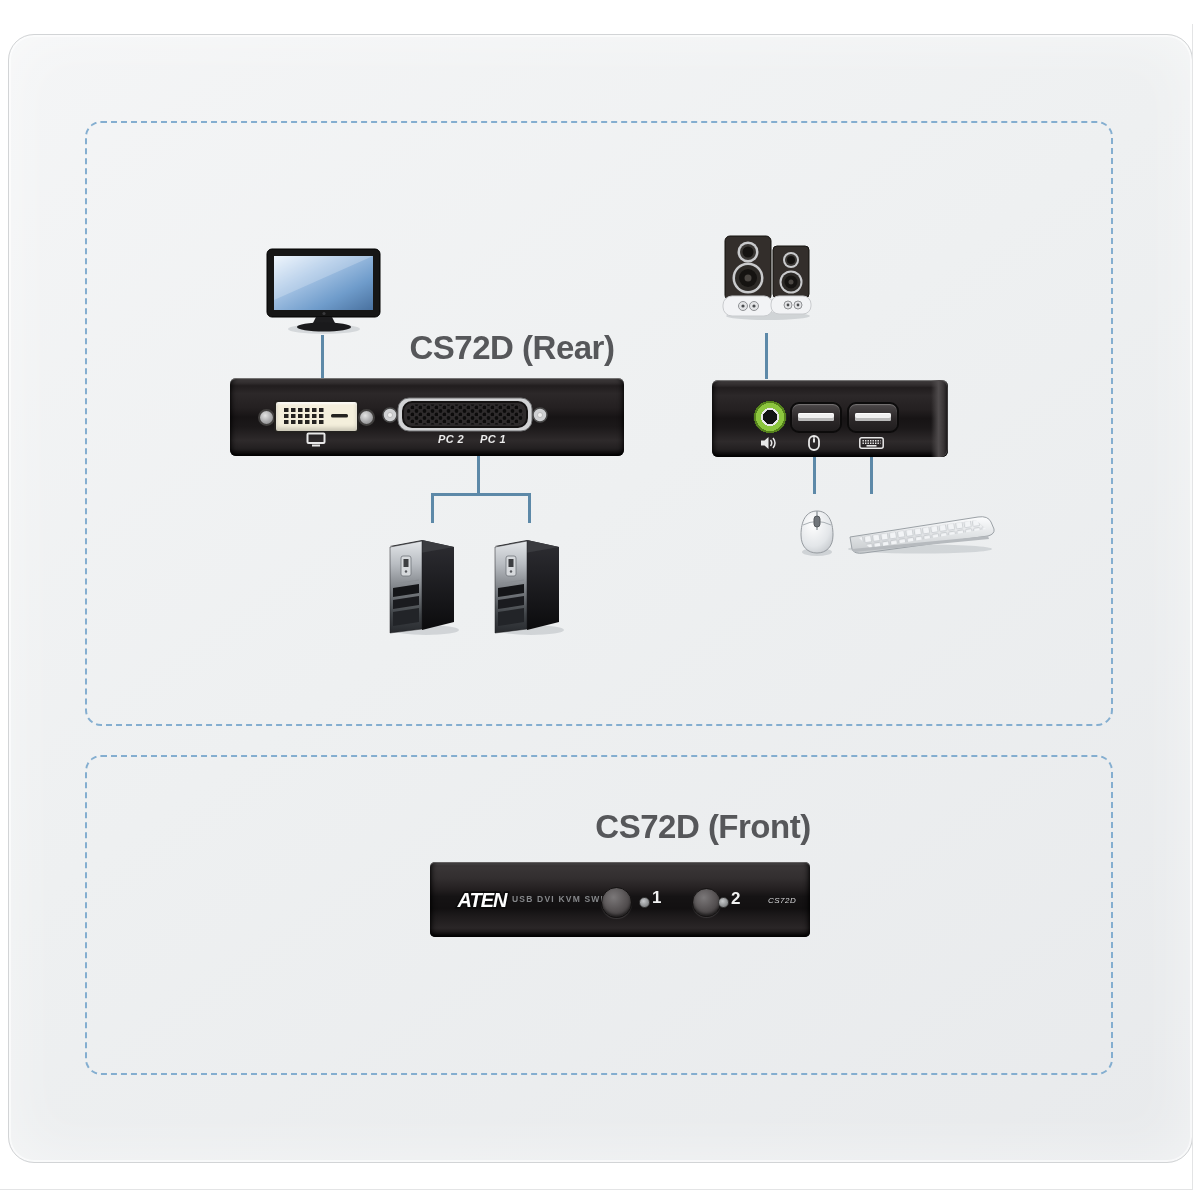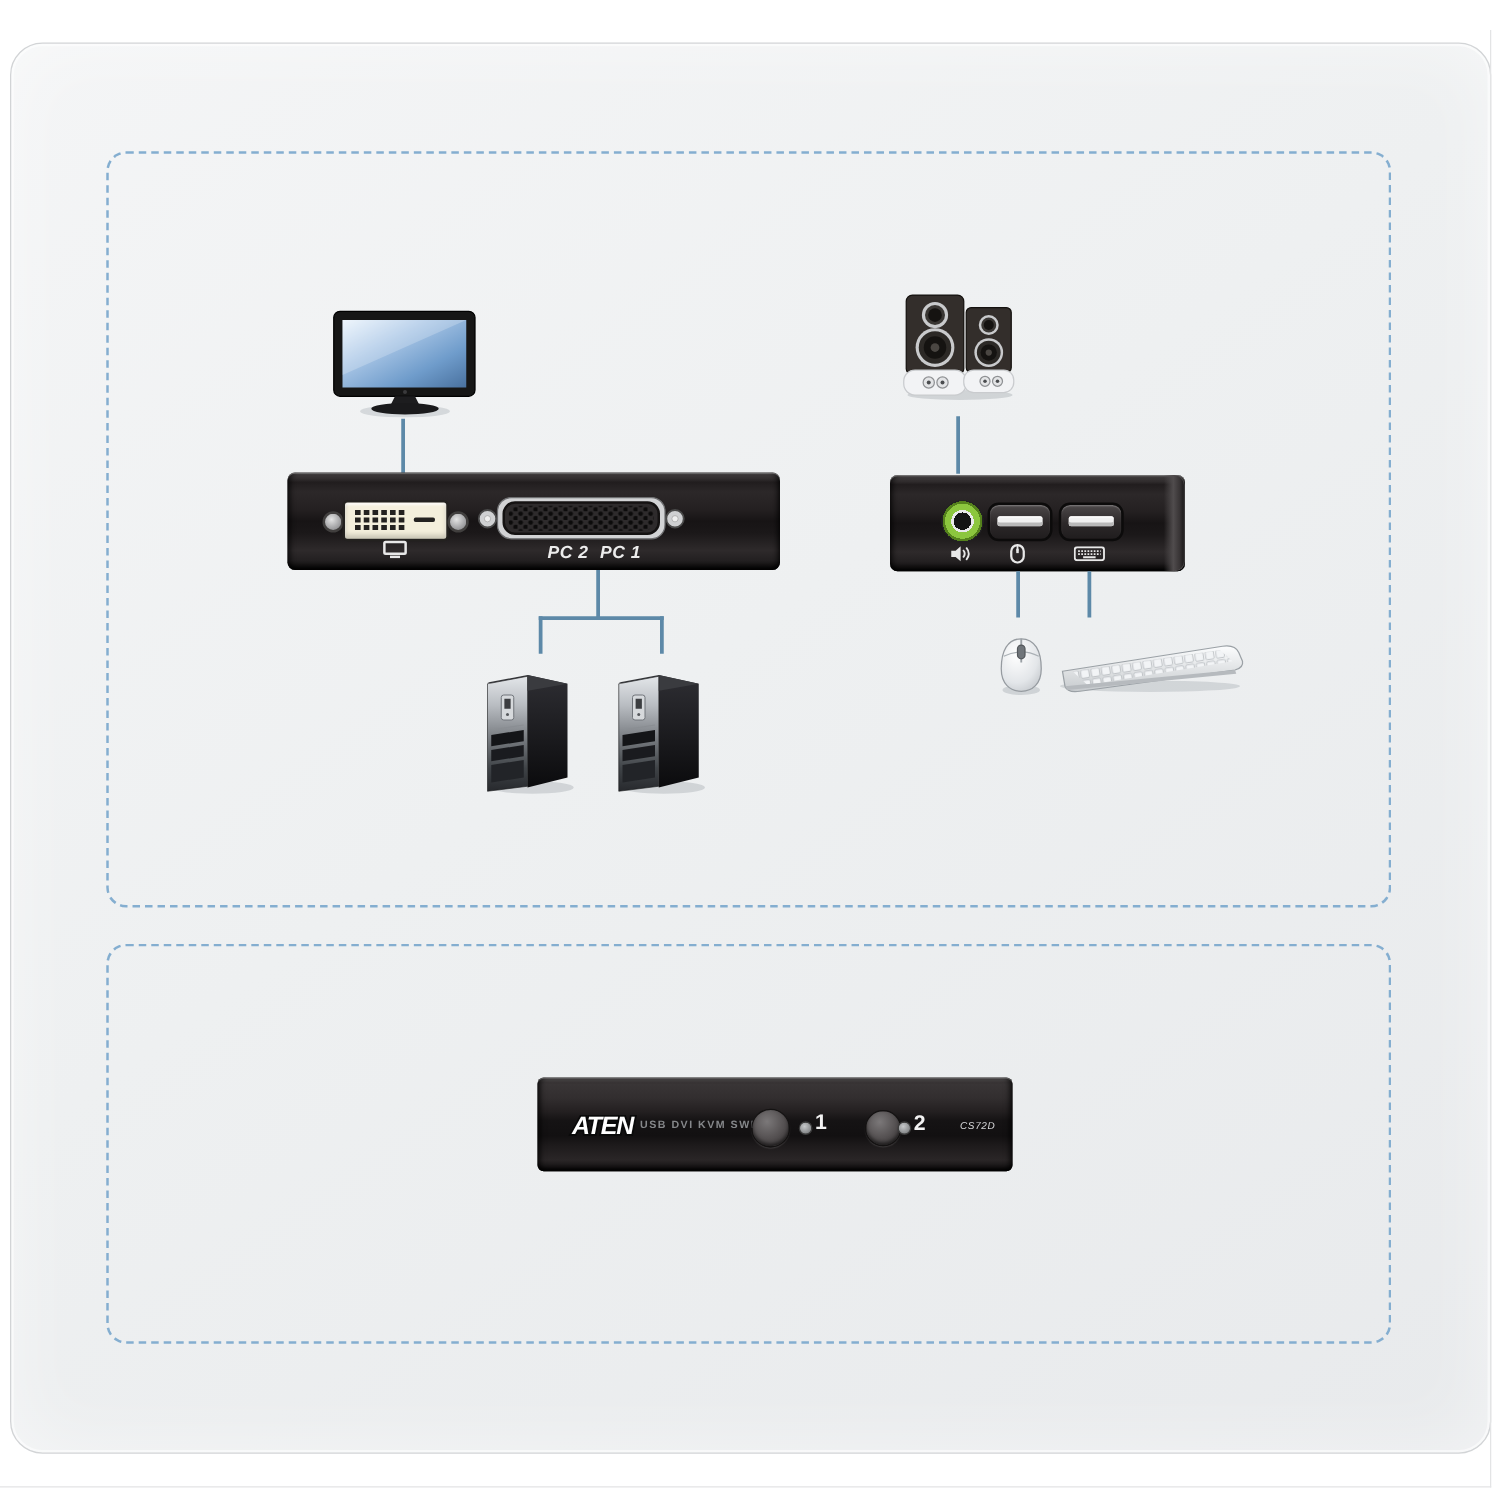--- a/index.html
+++ b/index.html
@@ -45,21 +45,21 @@
   .usb-port{width:48px;height:27px;border-radius:9px;border:2px solid #0c0b0b;
     background:linear-gradient(180deg,#4c4849 0%,#2c2829 55%,#201d1e 100%);
     box-shadow:inset 0 1px 1px rgba(255,255,255,.25);}
   .usb-port .slot{position:absolute;left:6px;right:6px;top:9px;height:8px;background:#f0f0f0;
     border-radius:2px;box-shadow:inset 0 -3px 0 #b9b9b9, inset 0 1px 1px #ffffff;}
   
   #audio-jack{left:41px;top:20px;width:34px;height:34px;border-radius:50%;
     background:radial-gradient(circle at 50% 50%, #141414 0 7px, #e9e9e9 7px 9px,
                #8cc63e 9px 14px, #55821c 14px 16px, #222 16px 17px, rgba(0,0,0,0) 17px);}
   
-  .port-label{font-size:14px;font-weight:700;font-style:italic;color:#ececec;letter-spacing:.4px;}
+  .port-label{font-size:11px;font-weight:700;font-style:italic;color:#ececec;letter-spacing:.4px;}
   
   #front-device{left:430px;top:862px;width:380px;height:75px;border-radius:5px;
     background:linear-gradient(180deg,#636061 0%,#3a3637 5%,#322e2f 22%,#242021 36%,
                #151314 46%,#121011 62%,#1d1a1b 72%,#2a2627 88%,#0b0a0a 100%);
     box-shadow:inset 0 1px 0 rgba(255,255,255,.22), inset 0 -2px 3px rgba(0,0,0,.8),
                inset 3px 0 4px rgba(0,0,0,.5), inset -3px 0 4px rgba(0,0,0,.5);}
   #panel-label{left:82px;top:32px;font-size:8.5px;font-weight:700;color:#85878a;letter-spacing:1.2px;}
   .push-button{border-radius:50%;border:1px solid #141212;
     background:radial-gradient(circle at 40% 32%,#7b7879 0%,#5a5657 45%,#413d3e 80%,#332f30 100%);
     box-shadow:0 1px 1px rgba(255,255,255,.12), inset 0 -2px 3px rgba(0,0,0,.55);}
@@ -114,20 +114,21 @@
       </pattern>
     </defs>
   </svg>
 
   <div class="abs" id="card"></div>
   <div class="abs" id="edge-right"></div>
   <div class="abs" id="edge-bottom"></div>
 
   <div class="abs dashed-box" id="rear-box"></div>
 
+  <div class="abs section-title" id="rear-title">CS72D (Rear)</div>
 
   <svg class="abs" style="left:265px;top:248px" width="118" height="86" viewBox="0 0 118 86">
     <ellipse cx="59" cy="81" rx="36" ry="5" fill="rgba(90,100,110,.18)"></ellipse>
     <rect x="2" y="1" width="113" height="68" rx="5" fill="#161616" stroke="#000"></rect>
     <rect x="9" y="8" width="99" height="54" fill="url(#scr)"></rect>
     <path d="M9,8 L108,8 L9,52 Z" fill="rgba(255,255,255,.22)"></path>
     <circle cx="59" cy="65.5" r="1.6" fill="#3a3a3c"></circle>
     <path d="M51,69 h16 l4,8 h-24 z" fill="#1d1d1f"></path>
     <ellipse cx="59" cy="79" rx="27" ry="4.5" fill="#1a1a1c"></ellipse>
   </svg>
@@ -284,20 +285,21 @@
 
   <svg class="abs" style="left:842px;top:505px" width="156" height="50" viewBox="0 0 156 50">
     <ellipse cx="78" cy="44" rx="72" ry="4.5" fill="rgba(90,100,110,.18)"></ellipse>
     <path d="M8,32 L136,12 Q146,10.5 149,17 L152,24 Q153,29 146,31 L22,48 Q12,49.5 10,44 Z" fill="url(#kbB)" stroke="#9ba1a6"></path>
     <polygon points="16,32 134,15 144,24 28,43" fill="url(#keysP)"></polygon>
     <polygon points="10,44 146,31 147,34 12,47" fill="#b6babe"></polygon>
   </svg>
 
   <div class="abs dashed-box" id="front-box"></div>
 
+  <div class="abs section-title" id="front-title">CS72D (Front)</div>
 
   <div class="abs" id="front-device">
     <svg class="abs" style="left:16px;top:24px" width="72" height="28" viewBox="0 0 72 28">
       <text x="36" y="21" text-anchor="middle" font-family="Liberation Sans, sans-serif" font-size="20" font-weight="bold" font-style="italic" letter-spacing="-1" fill="#ffffff" stroke="#0a0a0a" stroke-width="3" paint-order="stroke">ATEN</text>
     </svg>
     <span class="abs" id="panel-label">USB DVI KVM SWITCH</span>
     <div class="abs push-button" id="port1-button"></div>
     <div class="abs led" id="port1-led"></div>
     <span class="abs port-number" id="port1-number">1</span>
     <div class="abs push-button" id="port2-button"></div>

